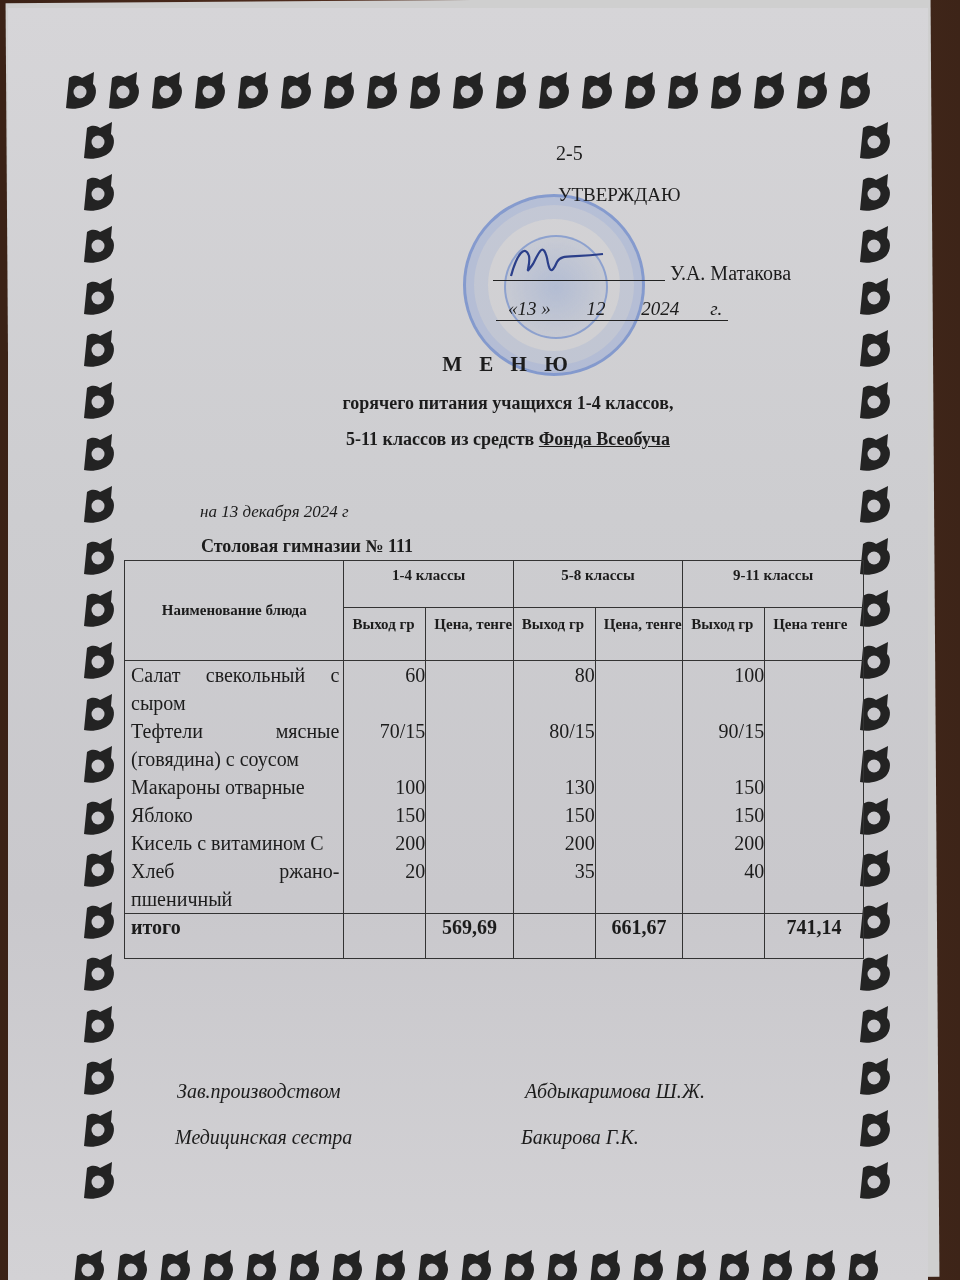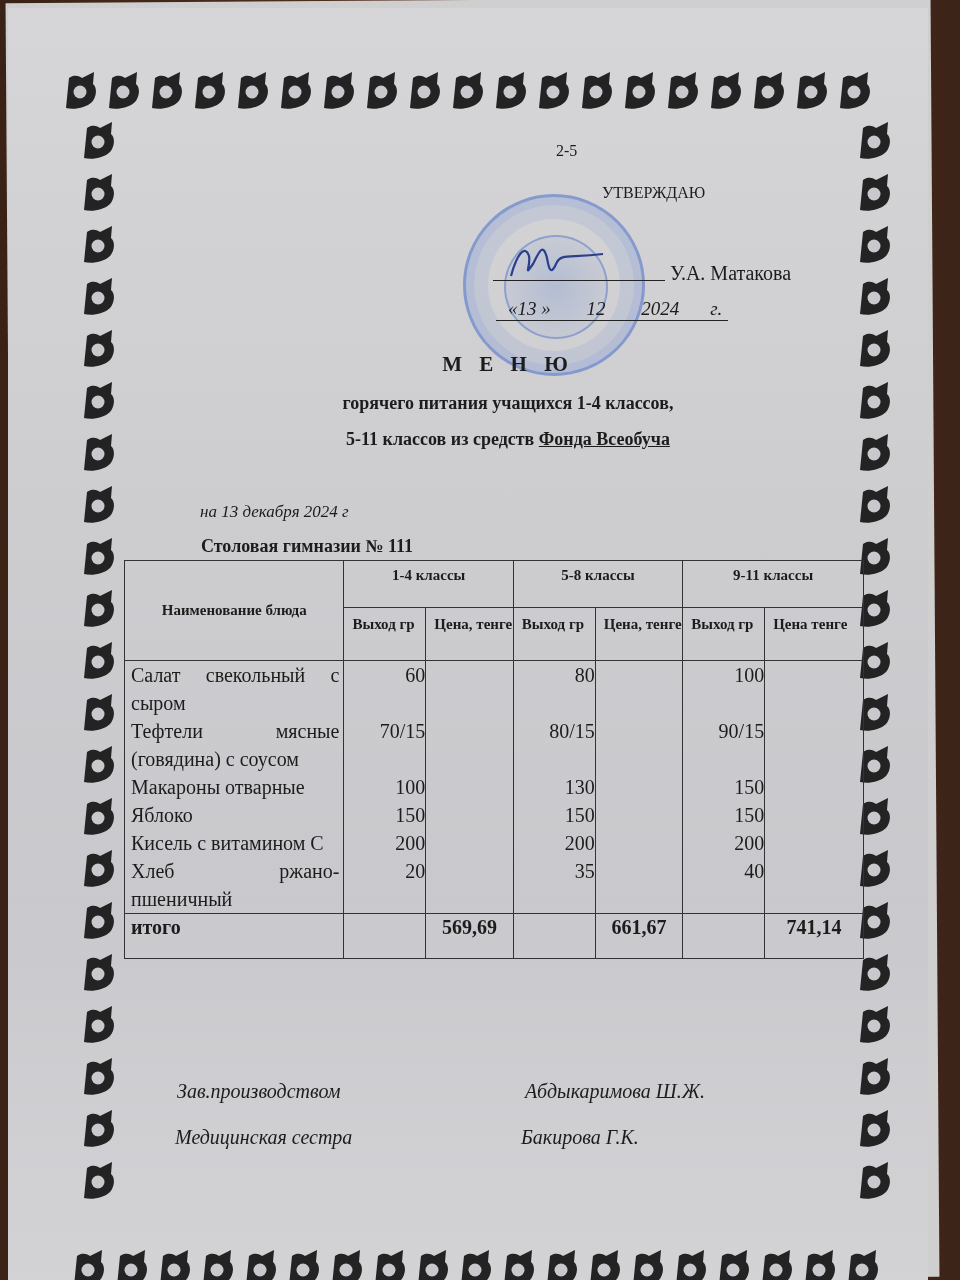--- a/index.html
+++ b/index.html
@@ -6,22 +6,22 @@
   body{width:960px;height:1280px;overflow:hidden;background:#4a2a1a;position:relative;font-family:"Liberation Serif","DejaVu Serif",serif;color:#1c1c1c;}
   .bg-wood{position:absolute;inset:0;background:linear-gradient(90deg,#3b2216 0%,#5a3322 50%,#3d2418 100%);}
   .paper-back{position:absolute;left:10px;top:0;width:925px;height:1280px;background:#cfcfcf;transform:rotate(-0.4deg);}
   .paper{position:absolute;left:8px;top:8px;width:920px;height:1272px;background:linear-gradient(180deg,#d6d5d8 0%,#cdcdd0 40%,#c9c8cc 70%,#d3d2d5 100%);}
   .border-row,.border-col{position:absolute;display:flex;}
   .border-row{flex-direction:row;gap:3px;}
   .border-col{flex-direction:column;gap:10px;}
   .orn{width:40px;height:42px;position:relative;}
   .orn svg{width:100%;height:100%;display:block;}
   .txt{position:absolute;white-space:nowrap;}
-  .serial{left:548px;top:134px;font-size:16px;}
-  .approve{left:550px;top:176px;font-size:16px;margin-left:44px;}
+  .serial{left:548px;top:134px;font-size:20px;}
+  .approve{left:550px;top:176px;font-size:19px;}
   .director{left:508px;top:214px;font-size:20px;}
   .sign-line{left:485px;top:272px;width:172px;border-bottom:1.5px solid #222;height:0;}
   .director-name{left:662px;top:254px;font-size:20px;}
   .approve-date{left:488px;top:290px;font-size:19px;font-style:italic;border-bottom:1.5px solid #222;padding-right:6px;}
   .approve-date span{display:inline-block;margin-left:12px;}
   .stamp{position:absolute;left:455px;top:186px;width:176px;height:176px;border-radius:50%;border:3px solid rgba(70,110,200,.55);box-shadow:inset 0 0 0 8px rgba(120,150,220,.18),inset 0 0 0 22px rgba(90,130,210,.12);}
   .stamp-inner{position:absolute;left:38px;top:38px;width:100px;height:100px;border-radius:50%;border:2px solid rgba(70,110,200,.45);background:radial-gradient(circle,rgba(90,130,210,.25) 0%,rgba(90,130,210,.08) 70%);}
   .signature{position:absolute;left:495px;top:228px;width:110px;height:50px;}
   .title{left:0;width:1000px;text-align:center;top:344px;font-size:21px;font-weight:bold;letter-spacing:6px;}
   .subtitle1{left:0;width:1000px;text-align:center;top:385px;font-size:18px;font-weight:bold;}

